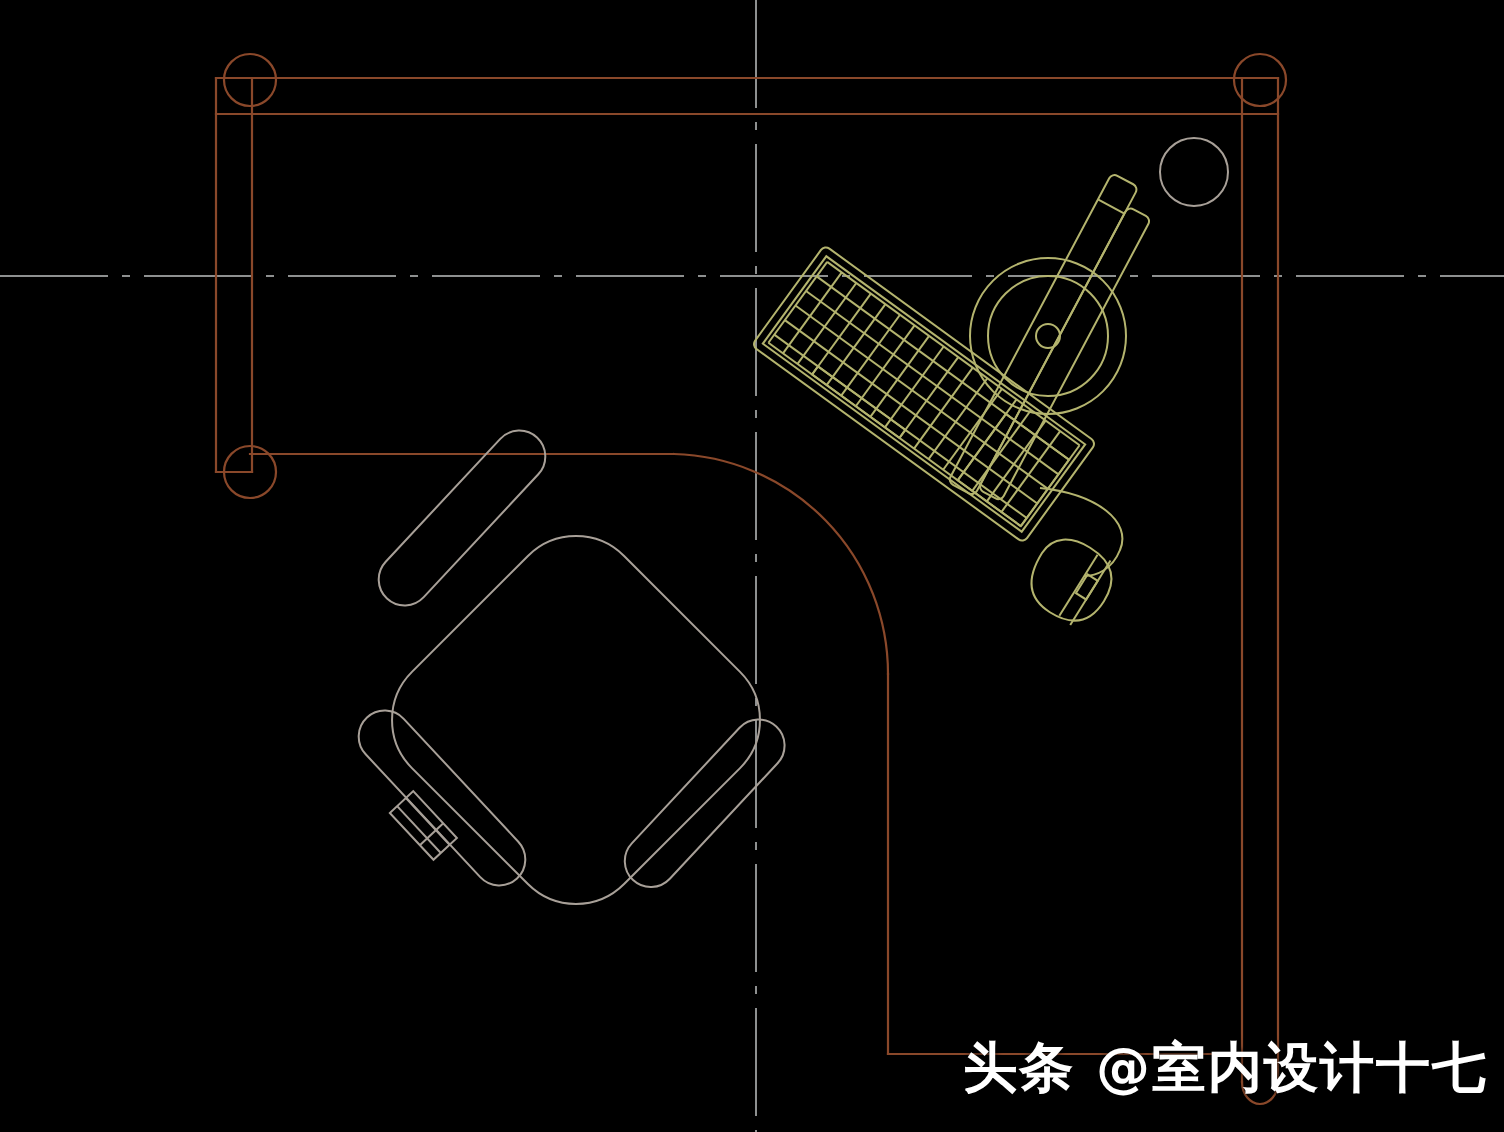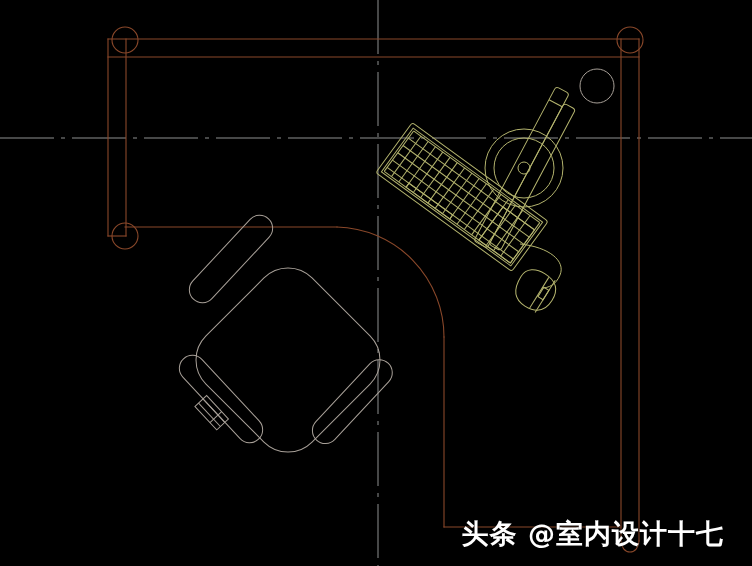--- a/index.html
+++ b/index.html
@@ -20,21 +20,21 @@
     background: #000000;
   }
   #cad-svg {
     position: absolute;
     left: 0;
     top: 0;
     display: block;
   }
   .watermark {
     position: absolute;
-    right: 28px;
+    right: 8px;
     bottom: 14px;
     color: #ffffff;
     font-size: 27px;
     font-weight: bold;
     letter-spacing: 1px;
     font-family: "DejaVu Sans", sans-serif;
     text-shadow: 0 0 3px rgba(0,0,0,0.9);
     white-space: nowrap;
     user-select: none;
   }

